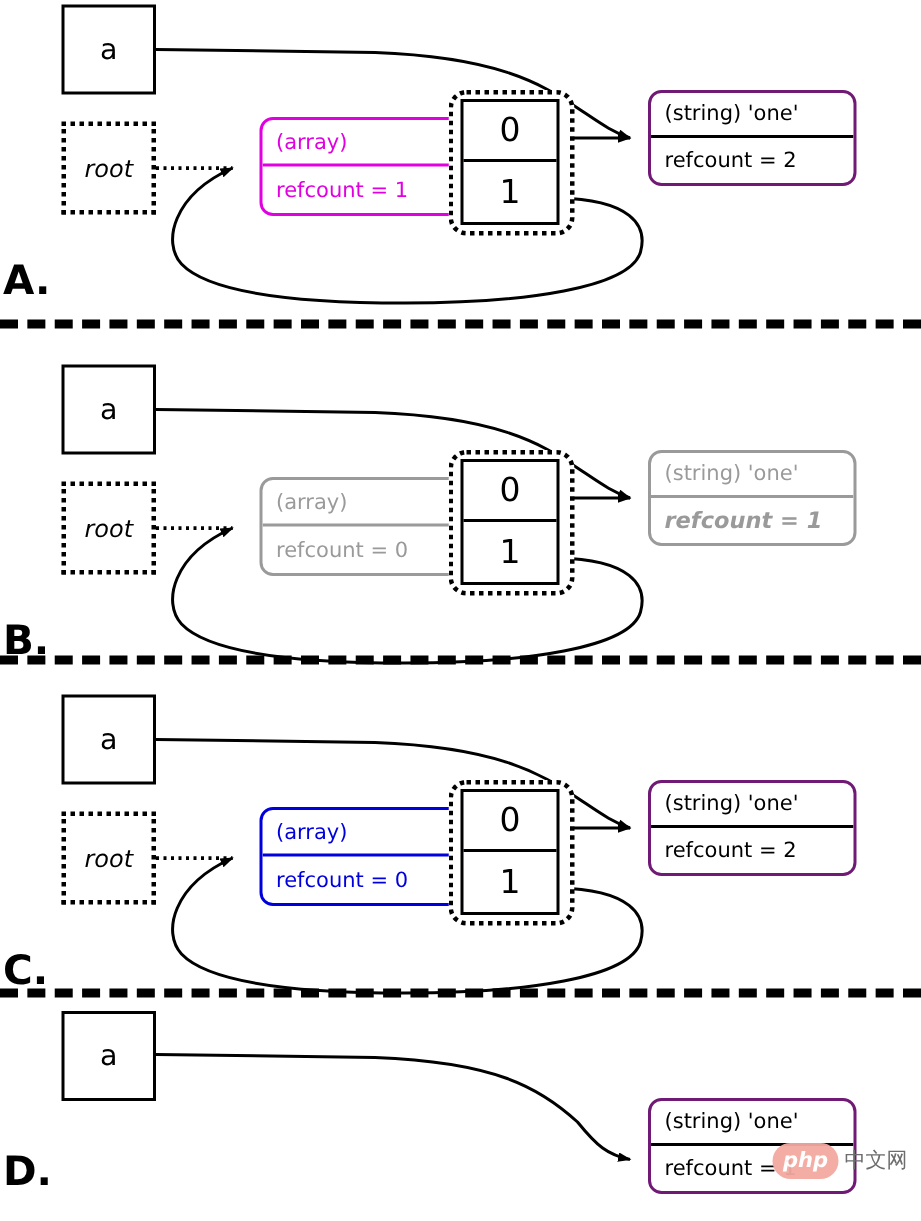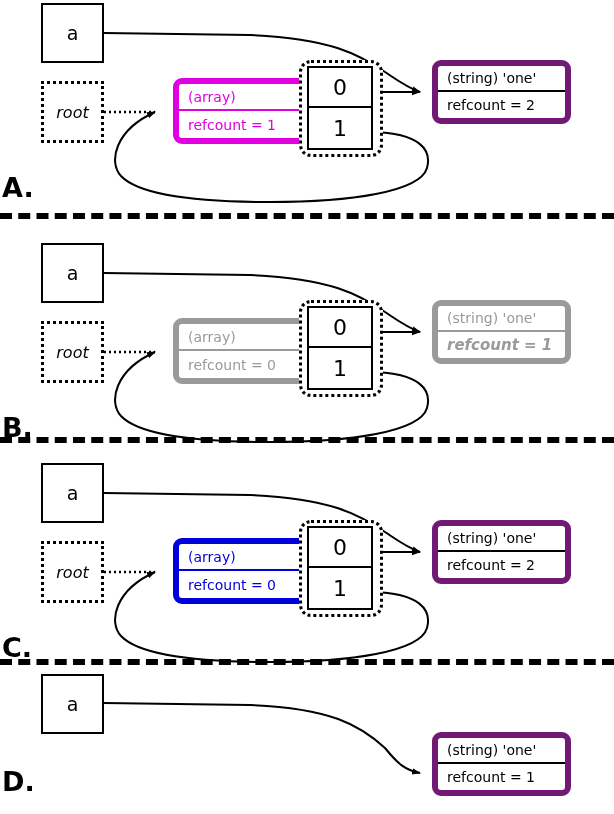--- a/index.html
+++ b/index.html
@@ -59,21 +59,21 @@
     color: #000;
   }
   .varbox.dotted span {
     font-style: italic;
     font-size: 16px;
   }
   
   .zval {
     position: absolute;
     box-sizing: border-box;
-    border: 6px solid #701a75;
+    border: 2px solid #701a75;
     border-radius: 9px;
     background: #fff;
     overflow: hidden;
   }
   .zval .row {
     box-sizing: border-box;
     height: 50%;
     display: flex;
     align-items: center;
     padding-left: 9px;
@@ -278,14 +278,18 @@
     <div class="varbox solid" style="left:41px;top:-6px;width:63px;height:60px;">
       <span>a</span>
     </div>
     <div class="zval" style="left:432px;top:52px;width:139px;height:64px;">
       <div class="row top">(string) 'one'</div>
       <div class="row">refcount = 1</div>
     </div>
     <div class="panel-label" style="left:2px;top:86px;">D.</div>
   </div>
 
+  <div class="watermark" style="left:515px;top:762px;">
+    <div class="wm-badge">php</div>
+    <div class="wm-text">中文网</div>
+  </div>
 
 </div>
 
 </body></html>

